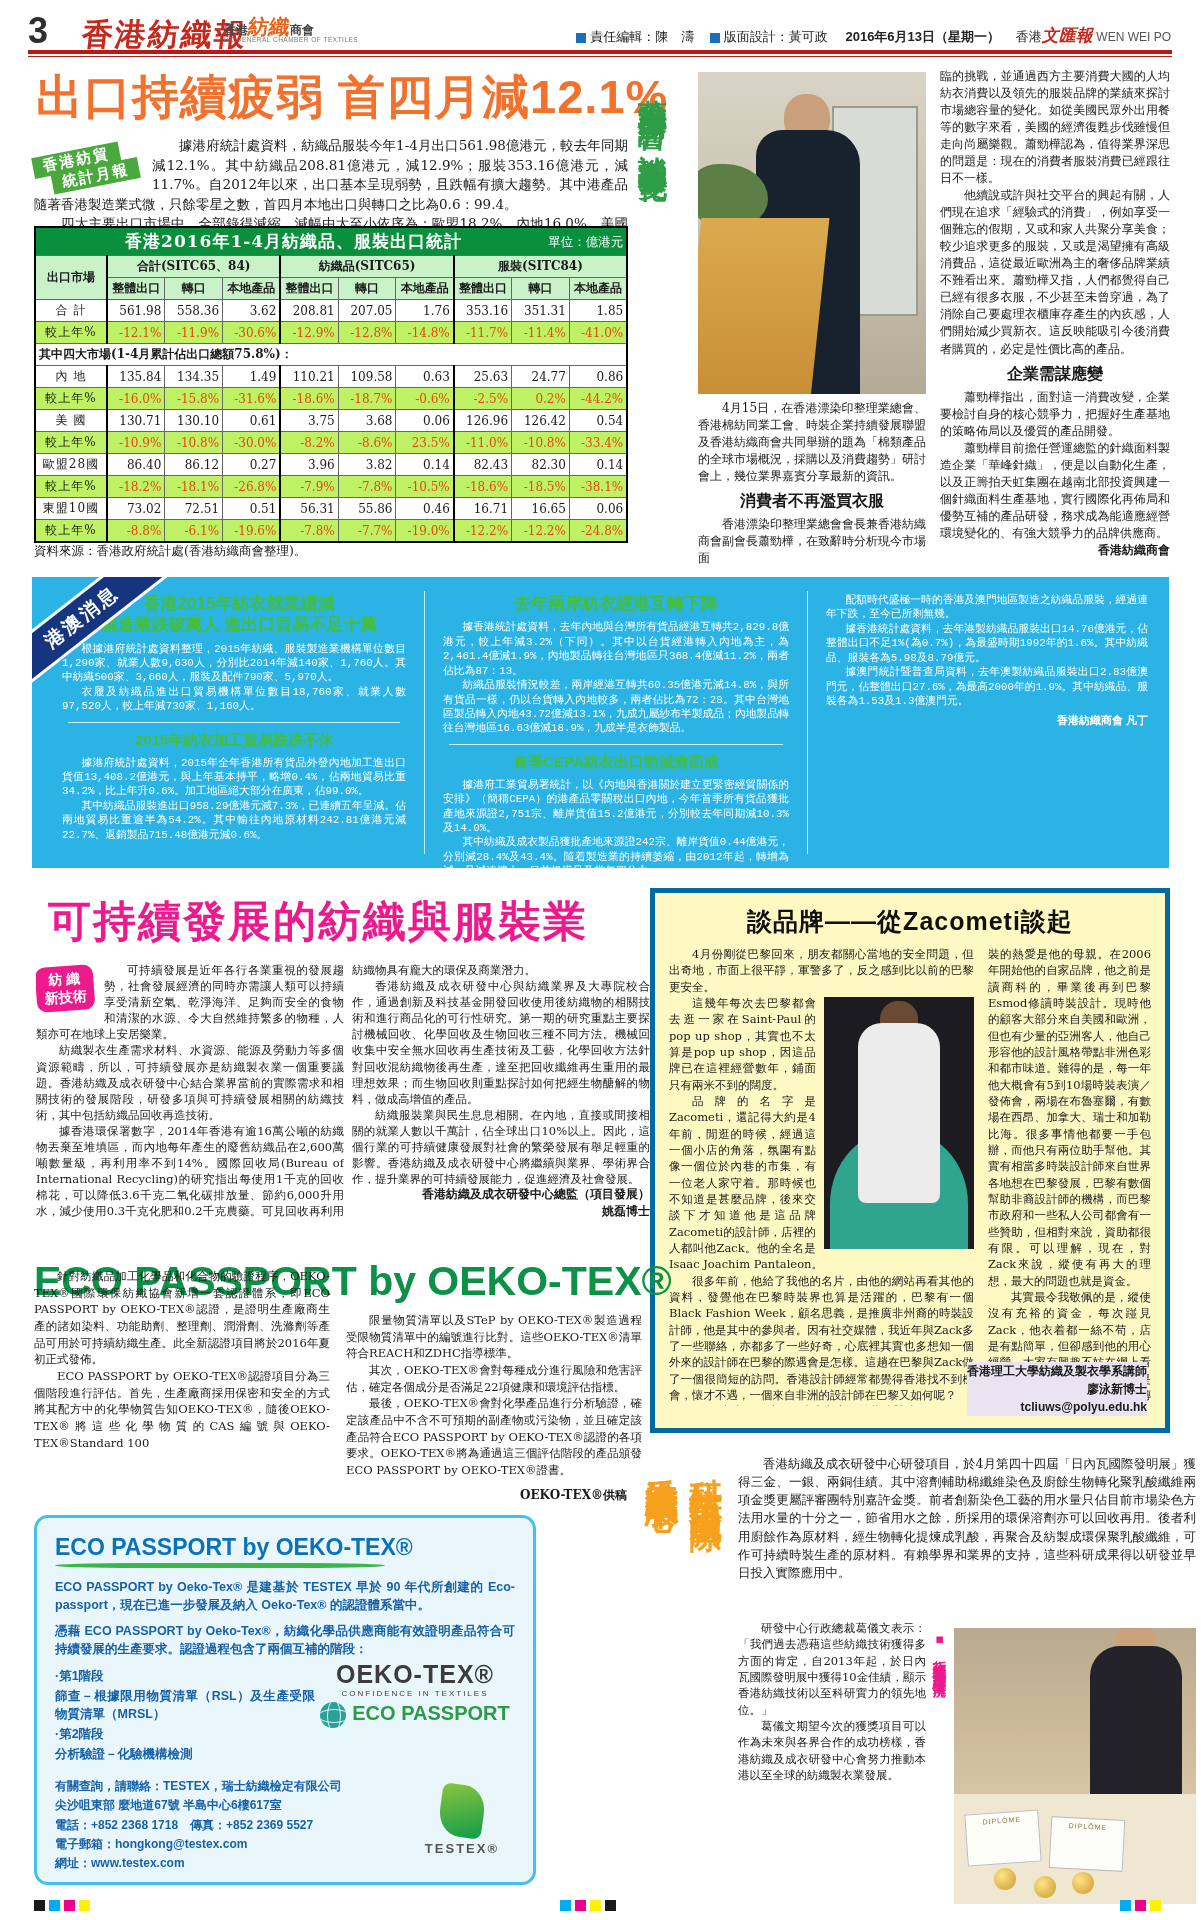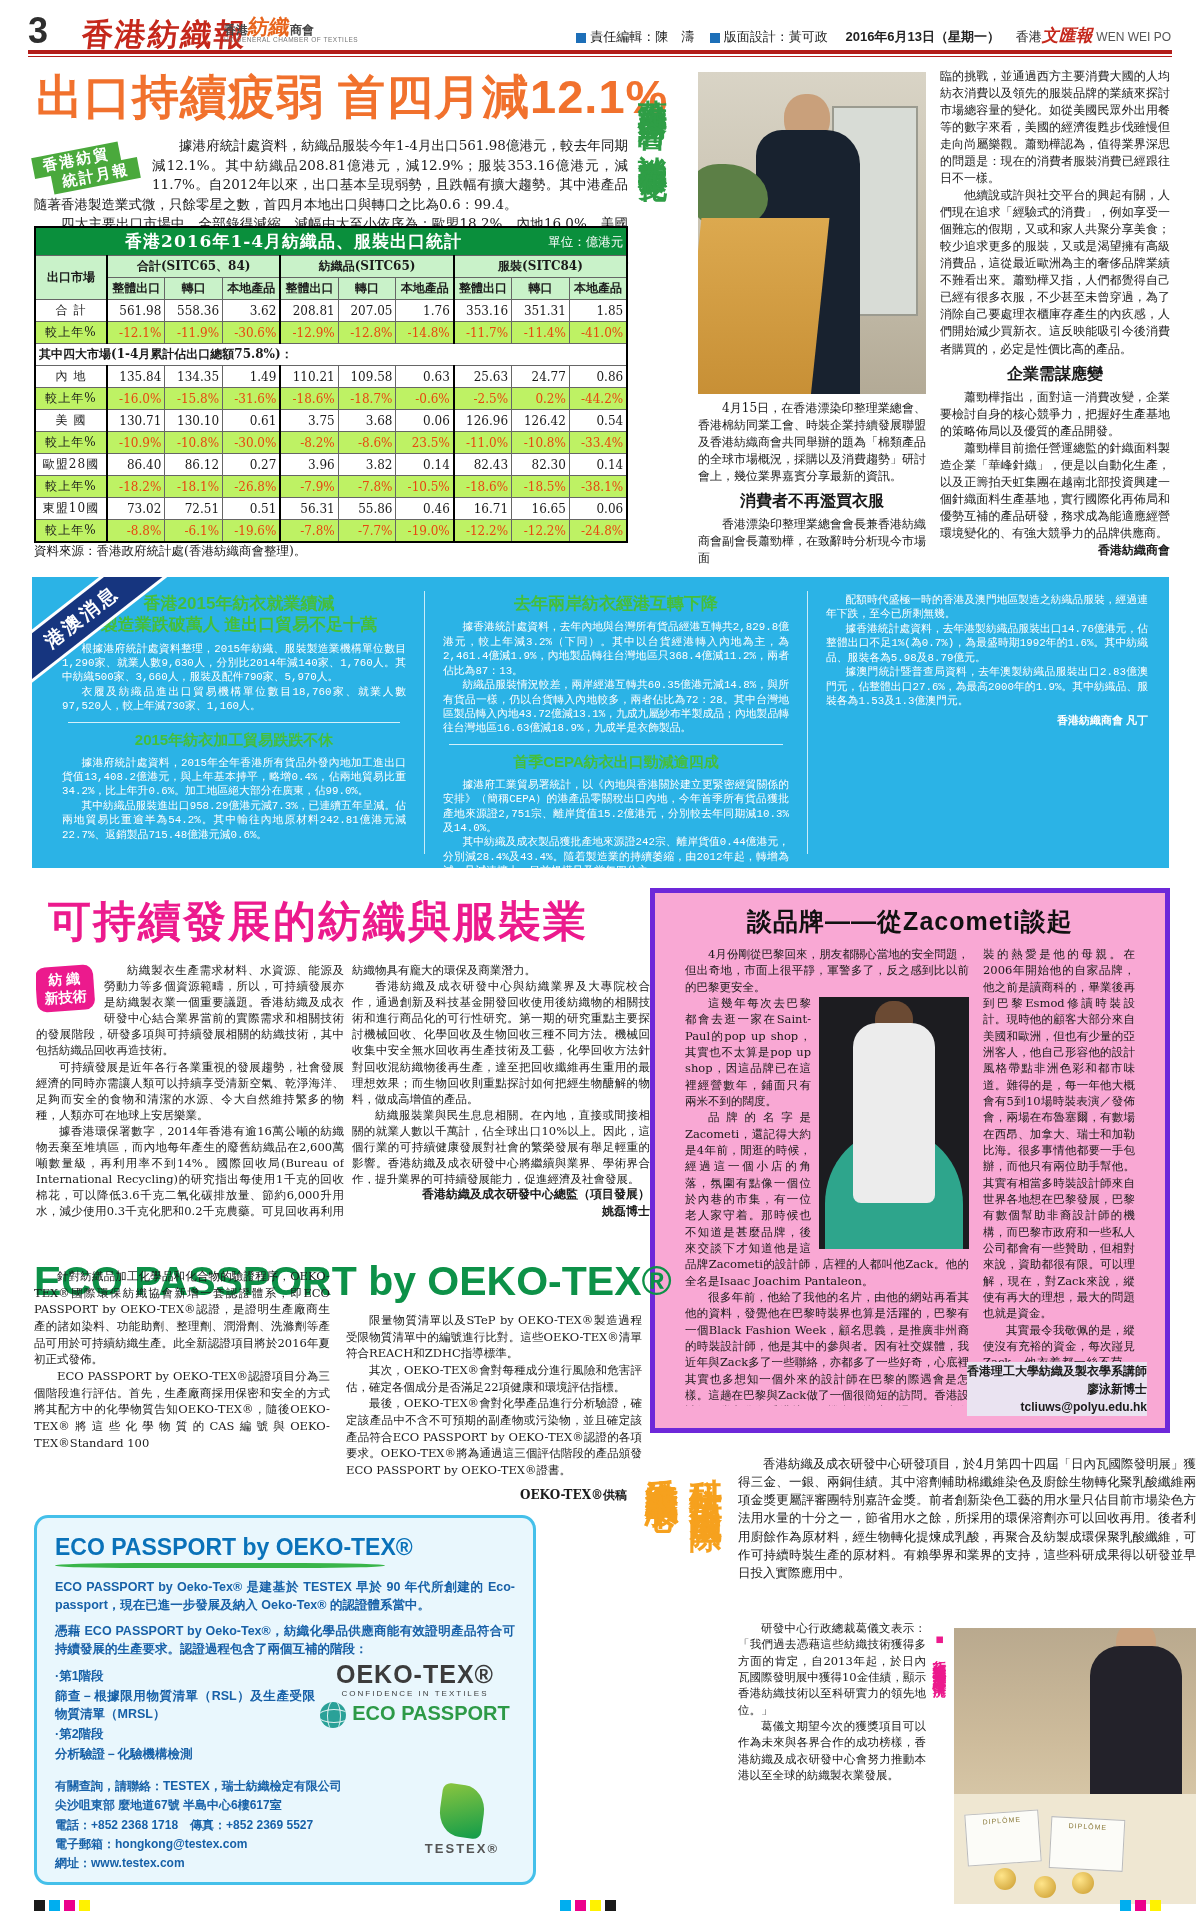--- a/index.html
+++ b/index.html
@@ -74,21 +74,21 @@
 
   
   .headline-magenta { font-family:"Liberation Sans",sans-serif; font-weight:900; font-size:43px;
                       color:#ec1a8d; letter-spacing:2px; white-space:nowrap; }
   .badge-tech { background:#ec1a8d; color:#fff; font-family:"Liberation Sans",sans-serif; font-weight:bold;
                 font-size:14px; text-align:center; line-height:1.25; padding:5px 8px; border-radius:10px;
                 transform:rotate(-4deg); float:left; margin:4px 10px 4px 0; }
   p.a3 { font-size:11.5px; line-height:1.4; text-align:justify; text-indent:2em; }
 
   
-  .zbox { border:5px solid #6d28d9; background:#f9a8d4; padding:12px 30px; overflow:hidden; }
+  .zbox { border:5px solid #0369a1; background:#fef9c3; padding:12px 14px; overflow:hidden; }
   .ztitle { font-family:"Liberation Sans",sans-serif; font-weight:900; font-size:25px; text-align:center;
             letter-spacing:1px; margin-bottom:8px; color:#111; }
   .zcols { display:flex; gap:14px; height:460px; overflow:hidden; }
   .zc1 { width:314px; overflow:hidden; }
   .zc2 { width:168px; overflow:hidden; }
   p.z { font-size:11.5px; line-height:1.42; text-align:justify; text-indent:2em; }
   .photo2 { float:right; width:150px; height:252px; margin:2px 0 4px 8px; background:#1c1c20; position:relative; overflow:hidden; }
   .ph-chair { position:absolute; left:6px; bottom:-30px; width:138px; height:150px; background:#2ea58c; border-radius:50% 50% 0 0; }
   .ph-zack { position:absolute; left:34px; top:26px; width:82px; height:180px; background:#ececec; border-radius:24px 24px 8px 8px; }
   .ph-zhead { position:absolute; left:56px; top:4px; width:38px; height:40px; background:#6b4a33; border-radius:46%; }
@@ -385,22 +385,22 @@
     <div class="byl">香港紡織商會 凡丁</div>
   </div>
 </div>
 
 <div class="abs headline-magenta" style="left:48px; top:893px;">可持續發展的紡織與服裝業</div>
 <div class="abs" style="left:36px; top:962px; width:308px; height:255px; overflow:hidden;">
   <div class="badge-tech">
     <span>紡 織</span><br>
     <span>新技術</span>
   </div>
+  <p class="a3">可持續發展是近年各行各業重視的發展趨勢，社會發展經濟的同時亦需讓人類可以持續享受清新空氣、乾淨海洋、足夠而安全的食物和清潔的水源、令大自然維持繁多的物種，人類亦可在地球上安居樂業。</p>
   <p class="a3">紡織製衣生產需求材料、水資源、能源及勞動力等多個資源範疇，所以，可持續發展亦是紡織製衣業一個重要議題。香港紡織及成衣研發中心結合業界當前的實際需求和相關技術的發展階段，研發多項與可持續發展相關的紡織技術，其中包括紡織品回收再造技術。</p>
-  <p class="a3">可持續發展是近年各行各業重視的發展趨勢，社會發展經濟的同時亦需讓人類可以持續享受清新空氣、乾淨海洋、足夠而安全的食物和清潔的水源、令大自然維持繁多的物種，人類亦可在地球上安居樂業。</p>
   <p class="a3">據香港環保署數字，2014年香港有逾16萬公噸的紡織物丟棄至堆填區，而內地每年產生的廢舊紡織品在2,600萬噸數量級，再利用率不到14%。國際回收局(Bureau of International Recycling)的研究指出每使用1千克的回收棉花，可以降低3.6千克二氧化碳排放量、節約6,000升用水，減少使用0.3千克化肥和0.2千克農藥。可見回收再利用廢</p>
 </div>
 <div class="abs" style="left:352px; top:962px; width:298px; height:222px; overflow:hidden;">
   <p class="a3" style="text-indent:0;">紡織物具有龐大的環保及商業潛力。</p>
   <p class="a3">香港紡織及成衣研發中心與紡織業界及大專院校合作，通過創新及科技基金開發回收使用後紡織物的相關技術和進行商品化的可行性研究。第一期的研究重點主要探討機械回收、化學回收及生物回收三種不同方法。機械回收集中安全無水回收再生產技術及工藝，化學回收方法針對回收混紡織物後再生產，達至把回收纖維再生重用的最理想效果；而生物回收則重點探討如何把經生物醣解的物料，做成高增值的產品。</p>
   <p class="a3">紡織服裝業與民生息息相關。在內地，直接或間接相關的就業人數以千萬計，佔全球出口10%以上。因此，這個行業的可持續健康發展對社會的繁榮發展有舉足輕重的影響。香港紡織及成衣研發中心將繼續與業界、學術界合作，提升業界的可持續發展能力，促進經濟及社會發展。</p>
 </div>
 <div class="abs" style="left:352px; top:1186px; width:298px; text-align:right; font-size:12px; font-weight:bold; line-height:1.45;">
   <div>香港紡織及成衣研發中心總監（項目發展）</div>
   <div>姚磊博士</div>

